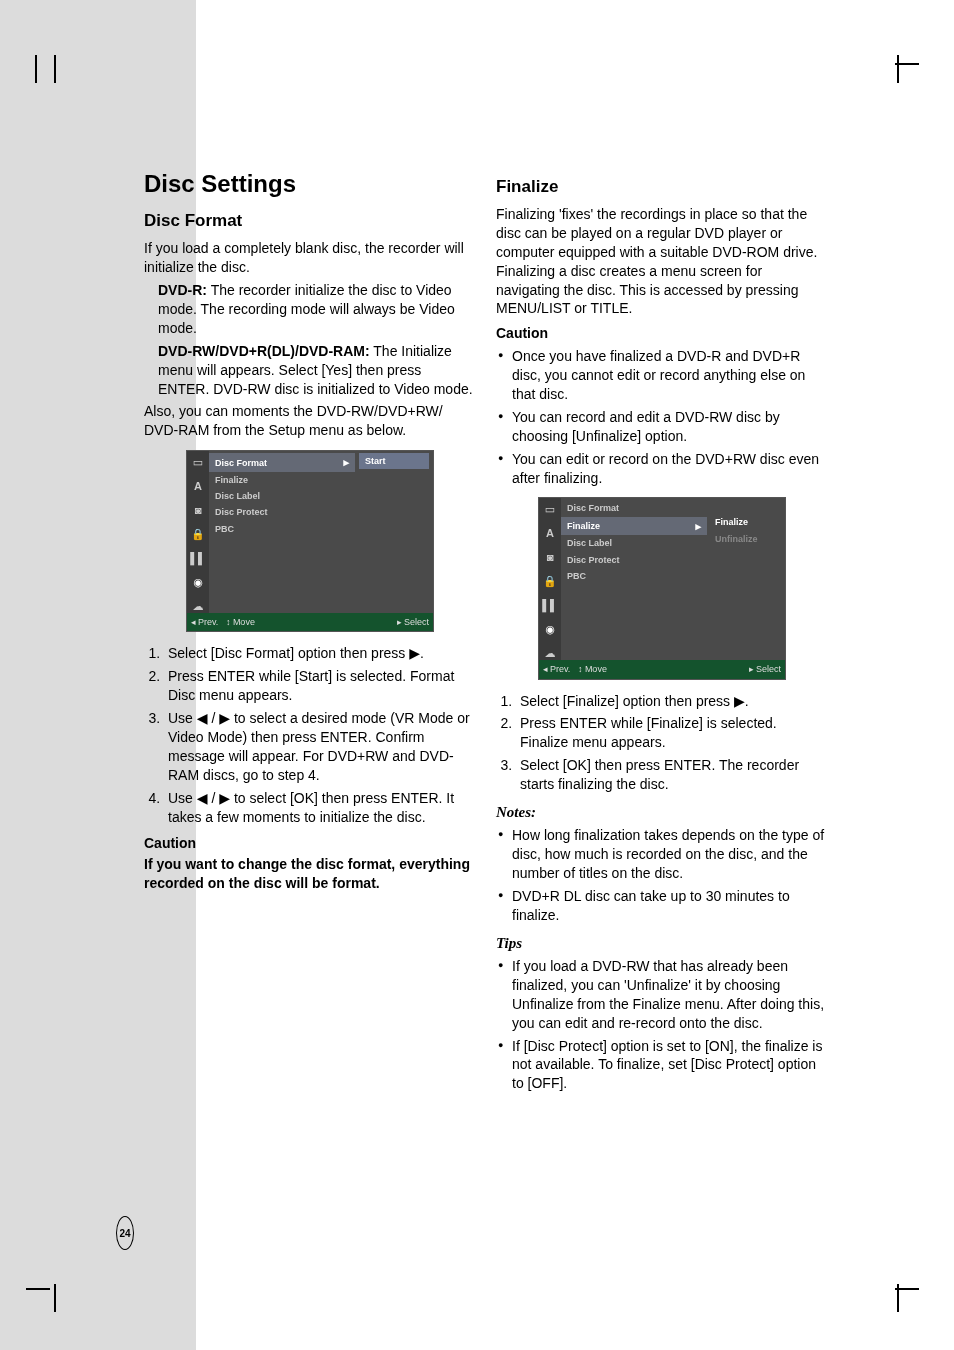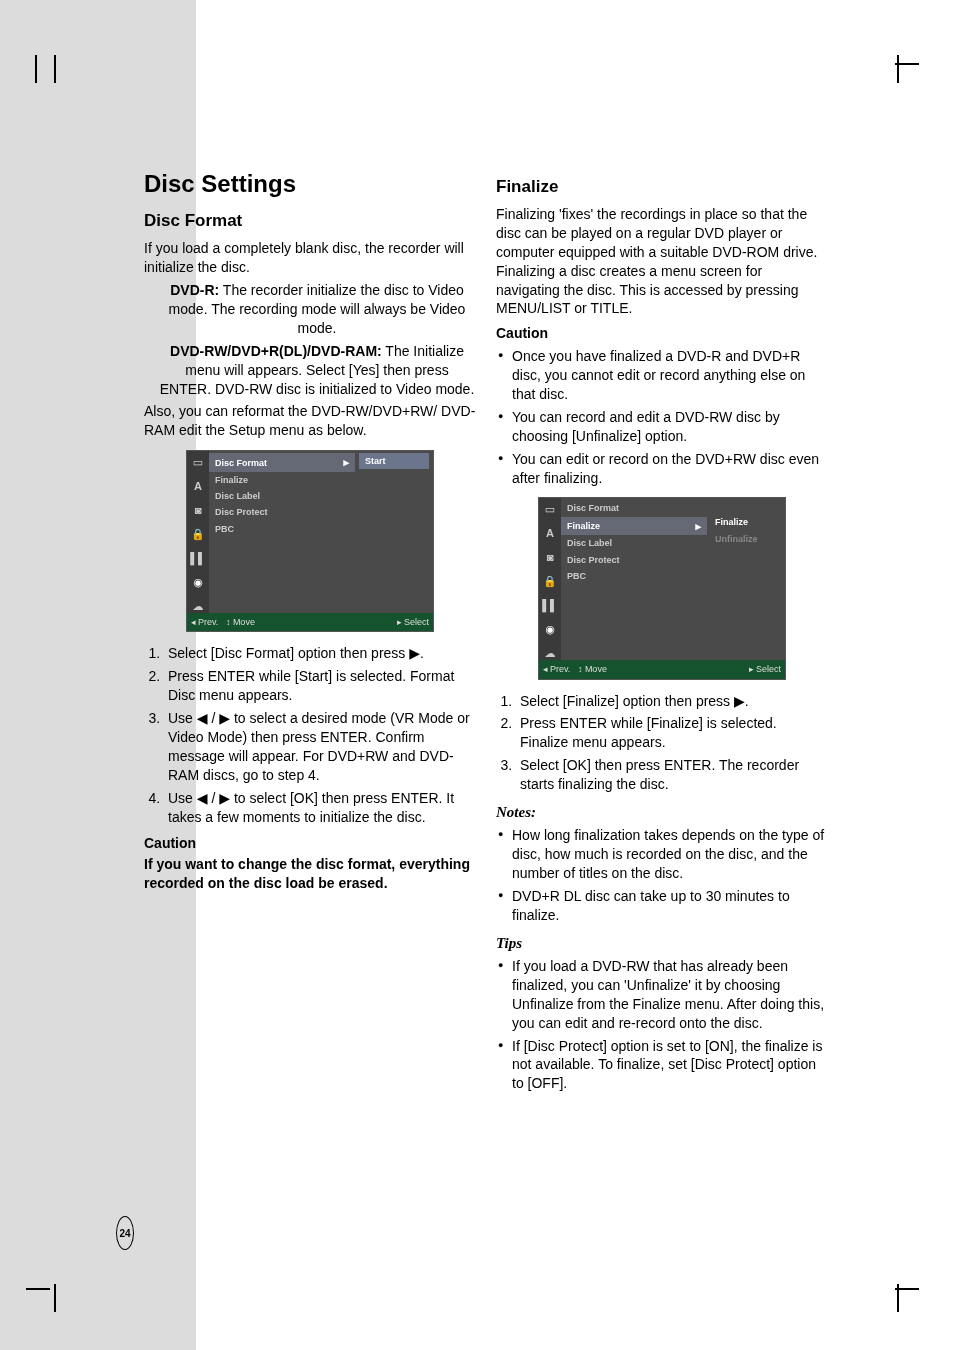--- a/index.html
+++ b/index.html
@@ -32,21 +32,21 @@
     display: flex;
     gap: 20px;
   }
   .col { width: 332px; font-size: 14px; line-height: 1.35; }
   h1 { font-size: 24px; font-weight: bold; margin-bottom: 10px; }
   h2 { font-size: 17px; font-weight: bold; margin-bottom: 6px; margin-top: 4px; }
   h3.ital { font-size: 15px; font-weight: bold; font-style: italic; margin-top: 8px; margin-bottom: 2px; font-family: Georgia, 'Times New Roman', serif; }
   h4.caution { font-size: 14px; font-weight: bold; margin-top: 6px; margin-bottom: 2px; }
   p { margin-bottom: 4px; }
   strong { font-weight: bold; }
-  .indent { margin-left: 14px; text-align: center; }
+  .indent { margin-left: 14px; }
   ol { margin-left: 20px; margin-top: 8px; margin-bottom: 8px; }
   ol li { margin-bottom: 4px; padding-left: 4px; }
   ul.bullets { list-style: none; margin-left: 0; margin-top: 4px; margin-bottom: 8px; }
   ul.bullets li { position: relative; padding-left: 16px; margin-bottom: 4px; }
   ul.bullets li::before { content: "●"; position: absolute; left: 2px; top: 2px; font-size: 9px; }
 
   
   .osd {
     width: 248px;
     margin: 10px auto 12px auto;
@@ -101,21 +101,21 @@
     <div class="col">
       <h1>Disc Settings</h1>
       <h2>Disc Format</h2>
       <p>If you load a completely blank disc, the recorder will initialize the disc.</p>
       <p class="indent">
         <strong>DVD-R:</strong><span> The recorder initialize the disc to Video mode. The recording mode will always be Video mode.</span>
       </p>
       <p class="indent">
         <strong>DVD-RW/DVD+R(DL)/DVD-RAM:</strong><span> The Initialize menu will appears. Select [Yes] then press ENTER. DVD-RW disc is initialized to Video mode.</span>
       </p>
-      <p>Also, you can reformat the DVD-RW/DVD+RW/ DVD-RAM edit the Setup menu as below.</p>
+      <p>Also, you can moments the DVD-RW/DVD+RW/ DVD-RAM from the Setup menu as below.</p>
 
       <div class="osd">
         <div class="osd-body">
           <div class="osd-tabs">
             <div class="ic">▭</div>
             <div class="ic" style="font-weight:bold;">A</div>
             <div class="ic">◙</div>
             <div class="ic">🔒</div>
             <div class="ic">▌▌</div>
             <div class="ic" style="color:#fff;">◉</div>
@@ -142,21 +142,21 @@
       </div>
 
       <ol>
         <li>Select [Disc Format] option then press ▶.</li>
         <li>Press ENTER while [Start] is selected. Format Disc menu appears.</li>
         <li>Use ◀ / ▶ to select a desired mode (VR Mode or Video Mode) then press ENTER. Confirm message will appear. For DVD+RW and DVD-RAM discs, go to step 4.</li>
         <li>Use ◀ / ▶ to select [OK] then press ENTER. It takes a few moments to initialize the disc.</li>
       </ol>
 
       <h4 class="caution">Caution</h4>
-      <p><strong>If you want to change the disc format, everything recorded on the disc load be erased.</strong></p>
+      <p><strong>If you want to change the disc format, everything recorded on the disc will be format.</strong></p>
     </div>
 
     <div class="col">
       <h2 style="margin-top:8px;">Finalize</h2>
       <p>Finalizing 'fixes' the recordings in place so that the disc can be played on a regular DVD player or computer equipped with a suitable DVD-ROM drive. Finalizing a disc creates a menu screen for navigating the disc. This is accessed by pressing MENU/LIST or TITLE.</p>
 
       <h4 class="caution">Caution</h4>
       <ul class="bullets">
         <li>Once you have finalized a DVD-R and DVD+R disc, you cannot edit or record anything else on that disc.</li>
         <li>You can record and edit a DVD-RW disc by choosing [Unfinalize] option.</li>

